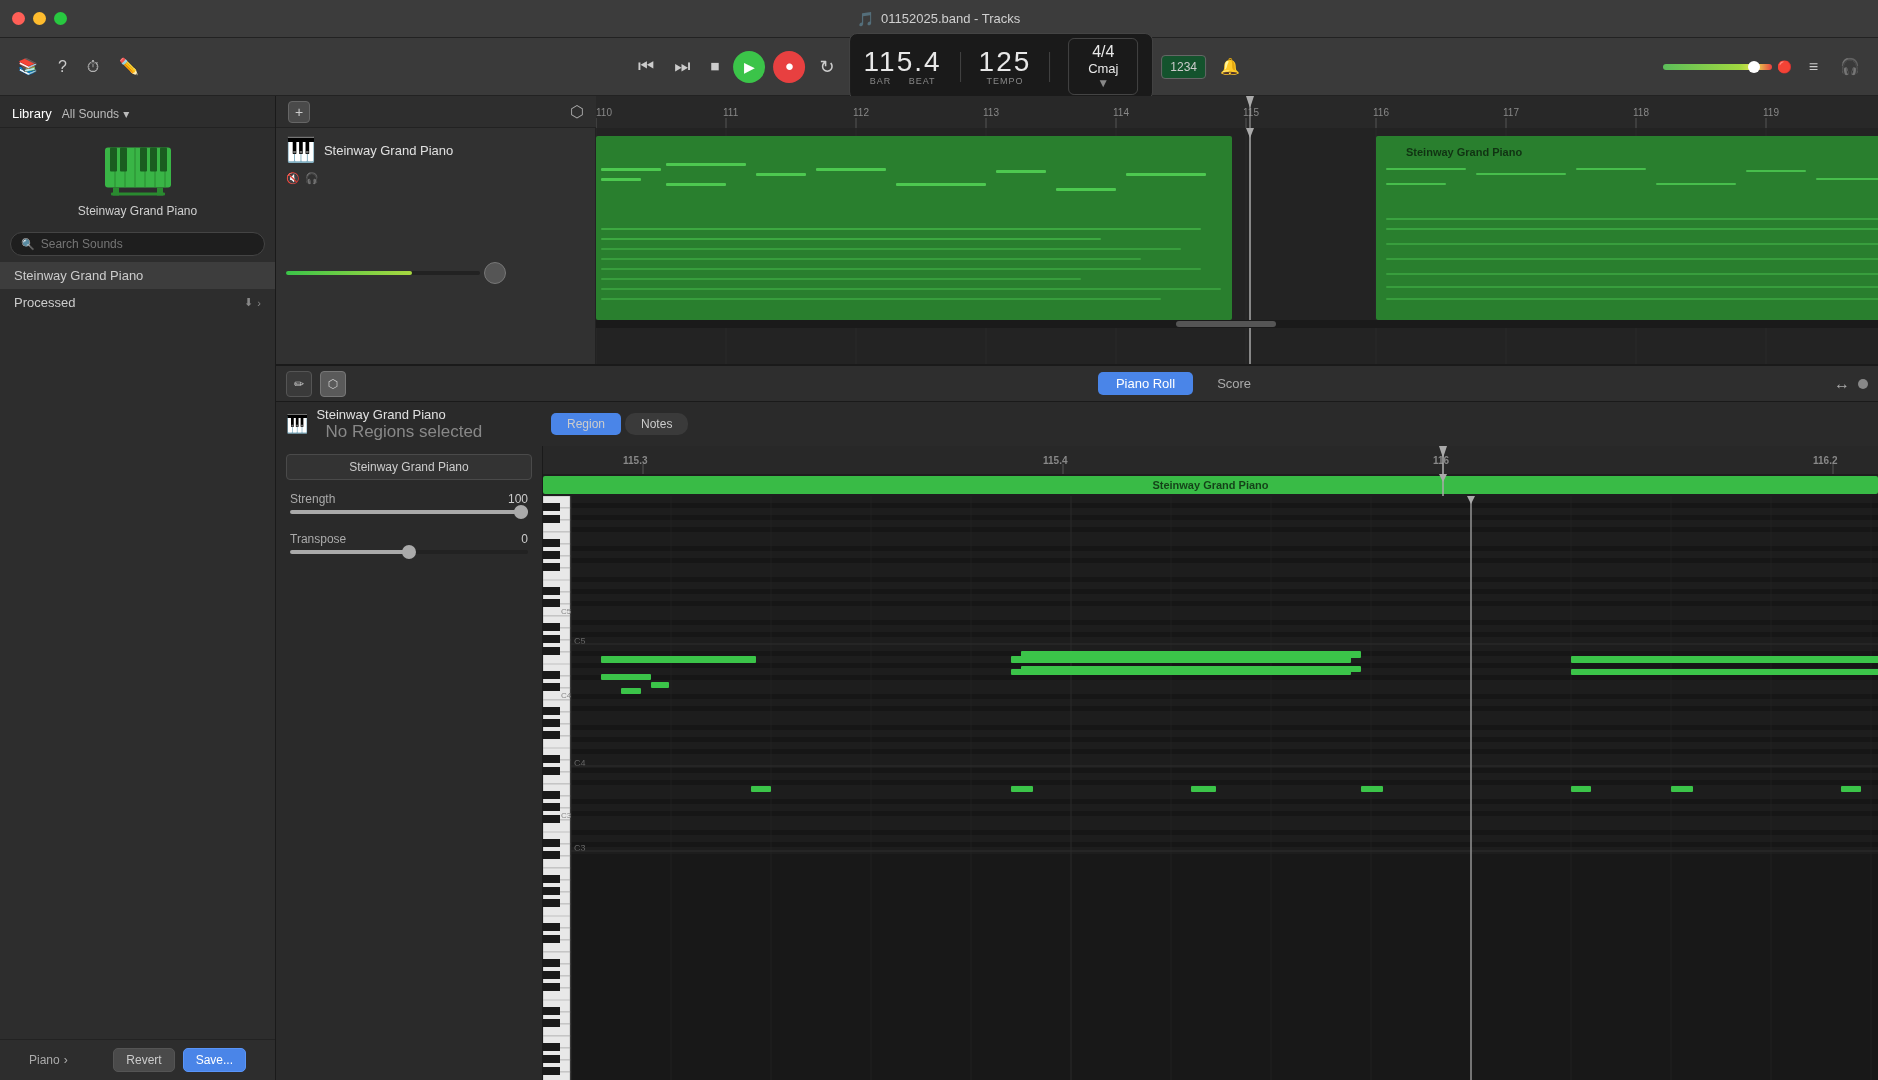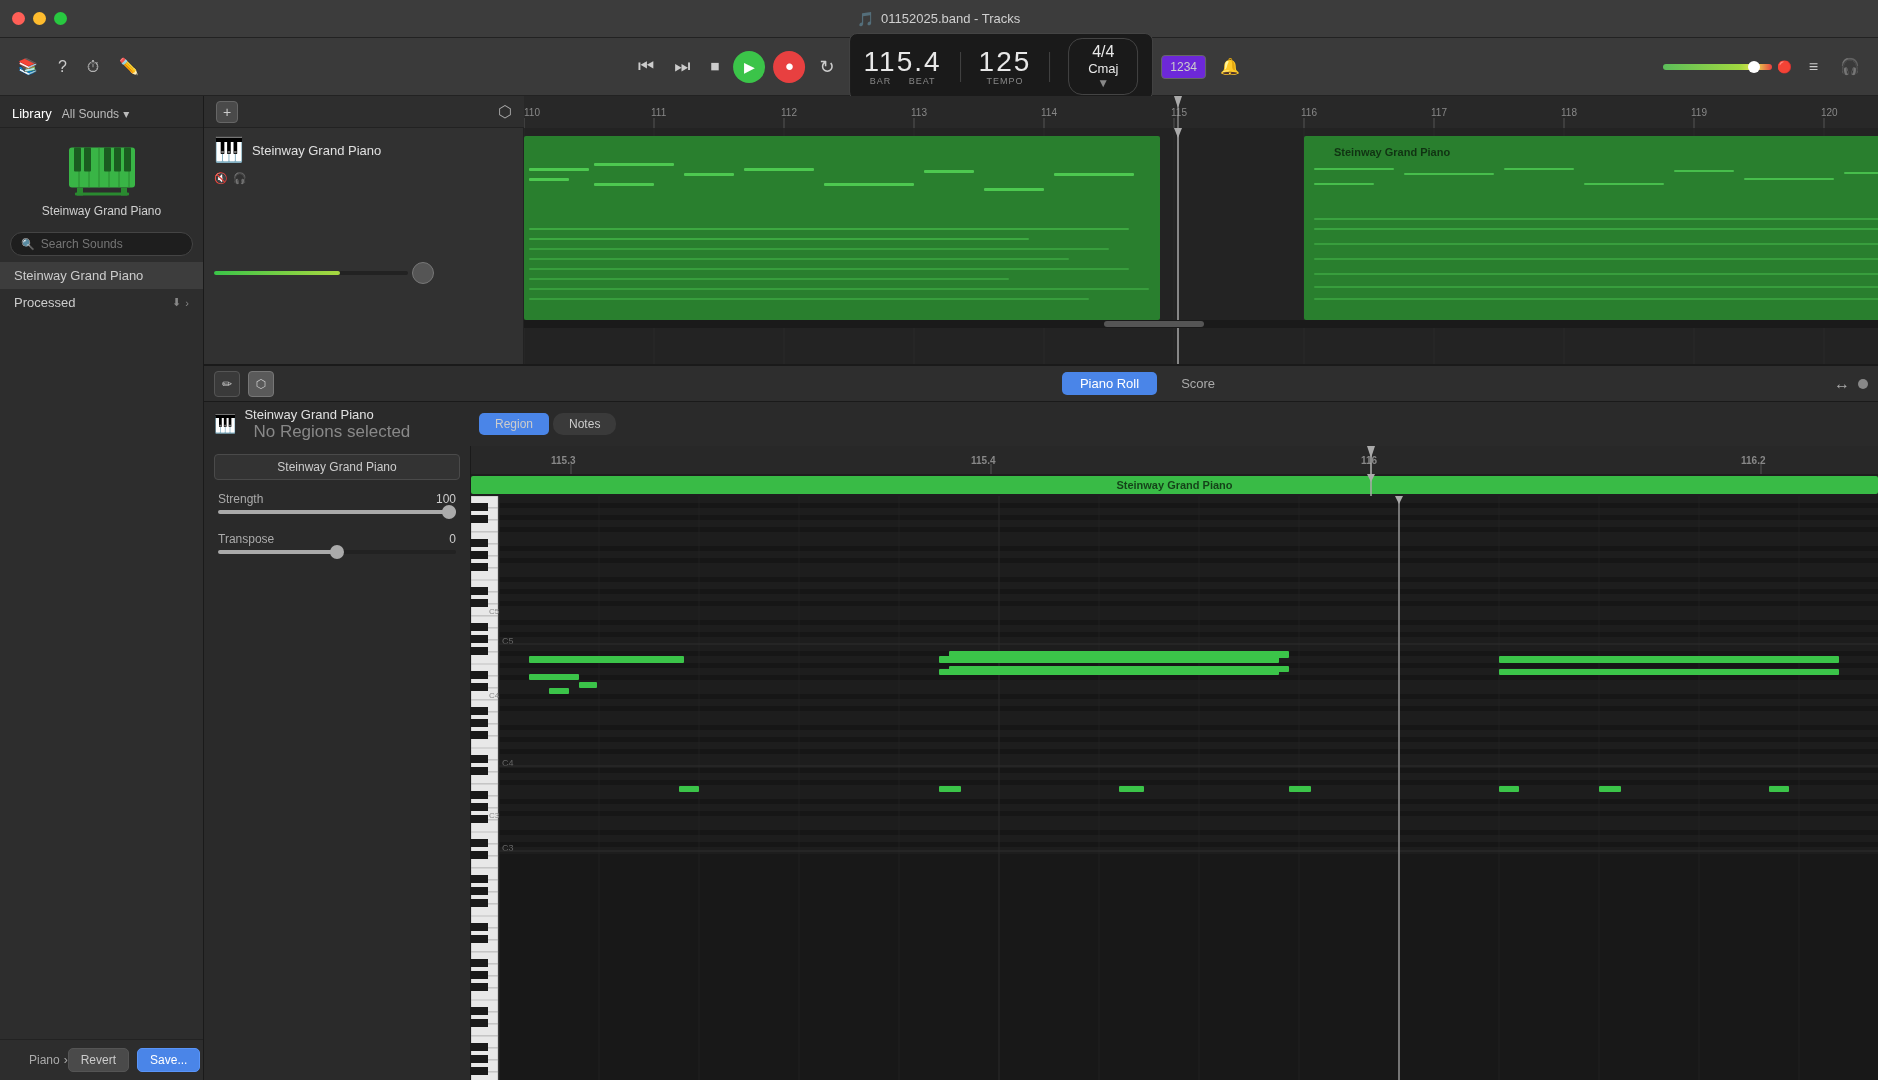--- a/index.html
+++ b/index.html
@@ -132,21 +132,21 @@
       letter-spacing: 1px;
     }
     .transport-divider {
       width: 1px;
       height: 30px;
       background: #444;
     }
     .key-display {
       background: #1a1a1a;
       border: 1px solid #444;
-      border-radius: 14px;
+      border-radius: 6px;
       padding: 4px 12px;
       text-align: center;
       min-width: 70px;
     }
     .key-value { font-size: 16px; color: #e8e8e8; }
 
     .vol-slider-container {
       display: flex;
       align-items: center;
       gap: 6px;
@@ -169,21 +169,21 @@
     }
 
     
     .main-layout {
       display: flex;
       height: calc(1080px - 38px - 58px);
     }
 
     
     .sidebar {
-      width: 204px;
+      width: 276px;
       background: #2d2d2d;
       border-right: 1px solid #1a1a1a;
       display: flex;
       flex-direction: column;
       flex-shrink: 0;
     }
     .sidebar-header {
       padding: 10px 12px 6px;
       display: flex;
       align-items: center;
@@ -671,21 +671,21 @@
         <div class="transport-label">TEMPO</div>
       </div>
       <div class="transport-divider"></div>
       <div class="key-display" style="cursor:pointer;">
         <div class="key-value">4/4</div>
         <div class="key-value" style="font-size:13px;">Cmaj</div>
         <span style="color:#888; font-size:12px;">▼</span>
       </div>
     </div>
 
-    <button class="tb-btn" style="background:#6d28d9; color:#ccc; border-radius:4px; padding:4px 8px; font-size:12px; border:1px solid #666;">1234</button>
+    <button class="tb-btn" style="background:#14532d; color:#ccc; border-radius:4px; padding:4px 8px; font-size:12px; border:1px solid #666;">1234</button>
     <button class="tb-btn">🔔</button>
   </div>
 
   <div class="toolbar-right">
     <div class="vol-slider-container">
       <div class="vol-bar">
         <div class="vol-thumb"></div>
       </div>
       <span>🔴</span>
     </div>

